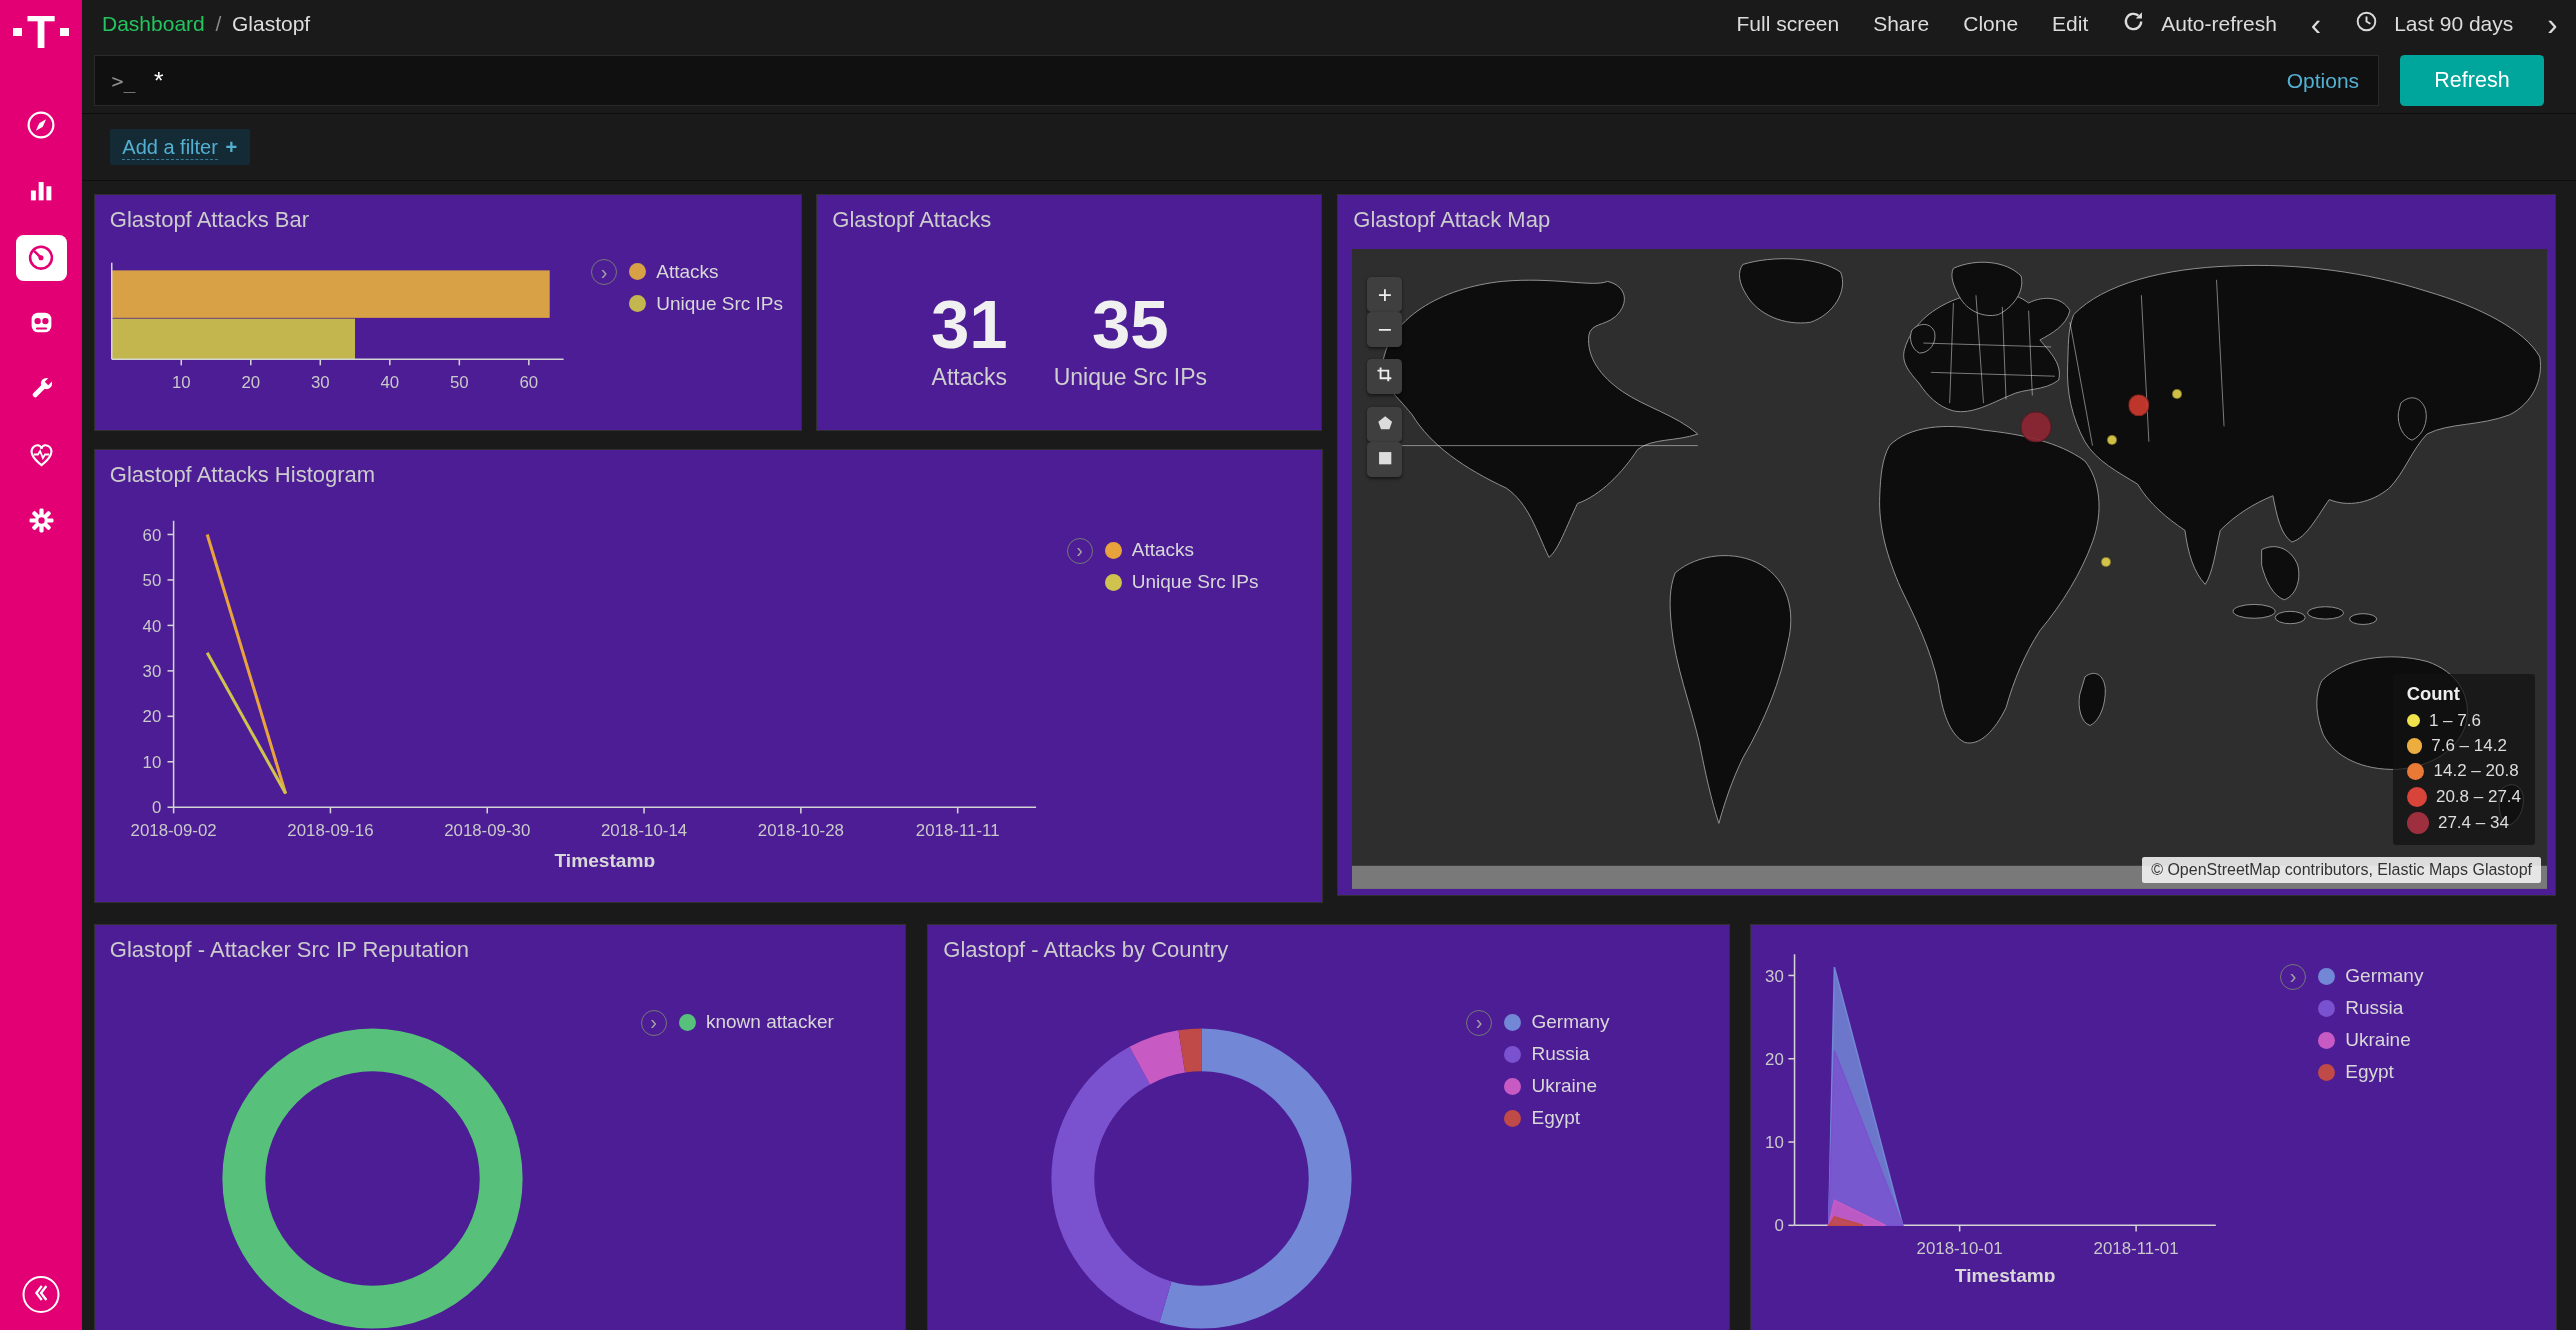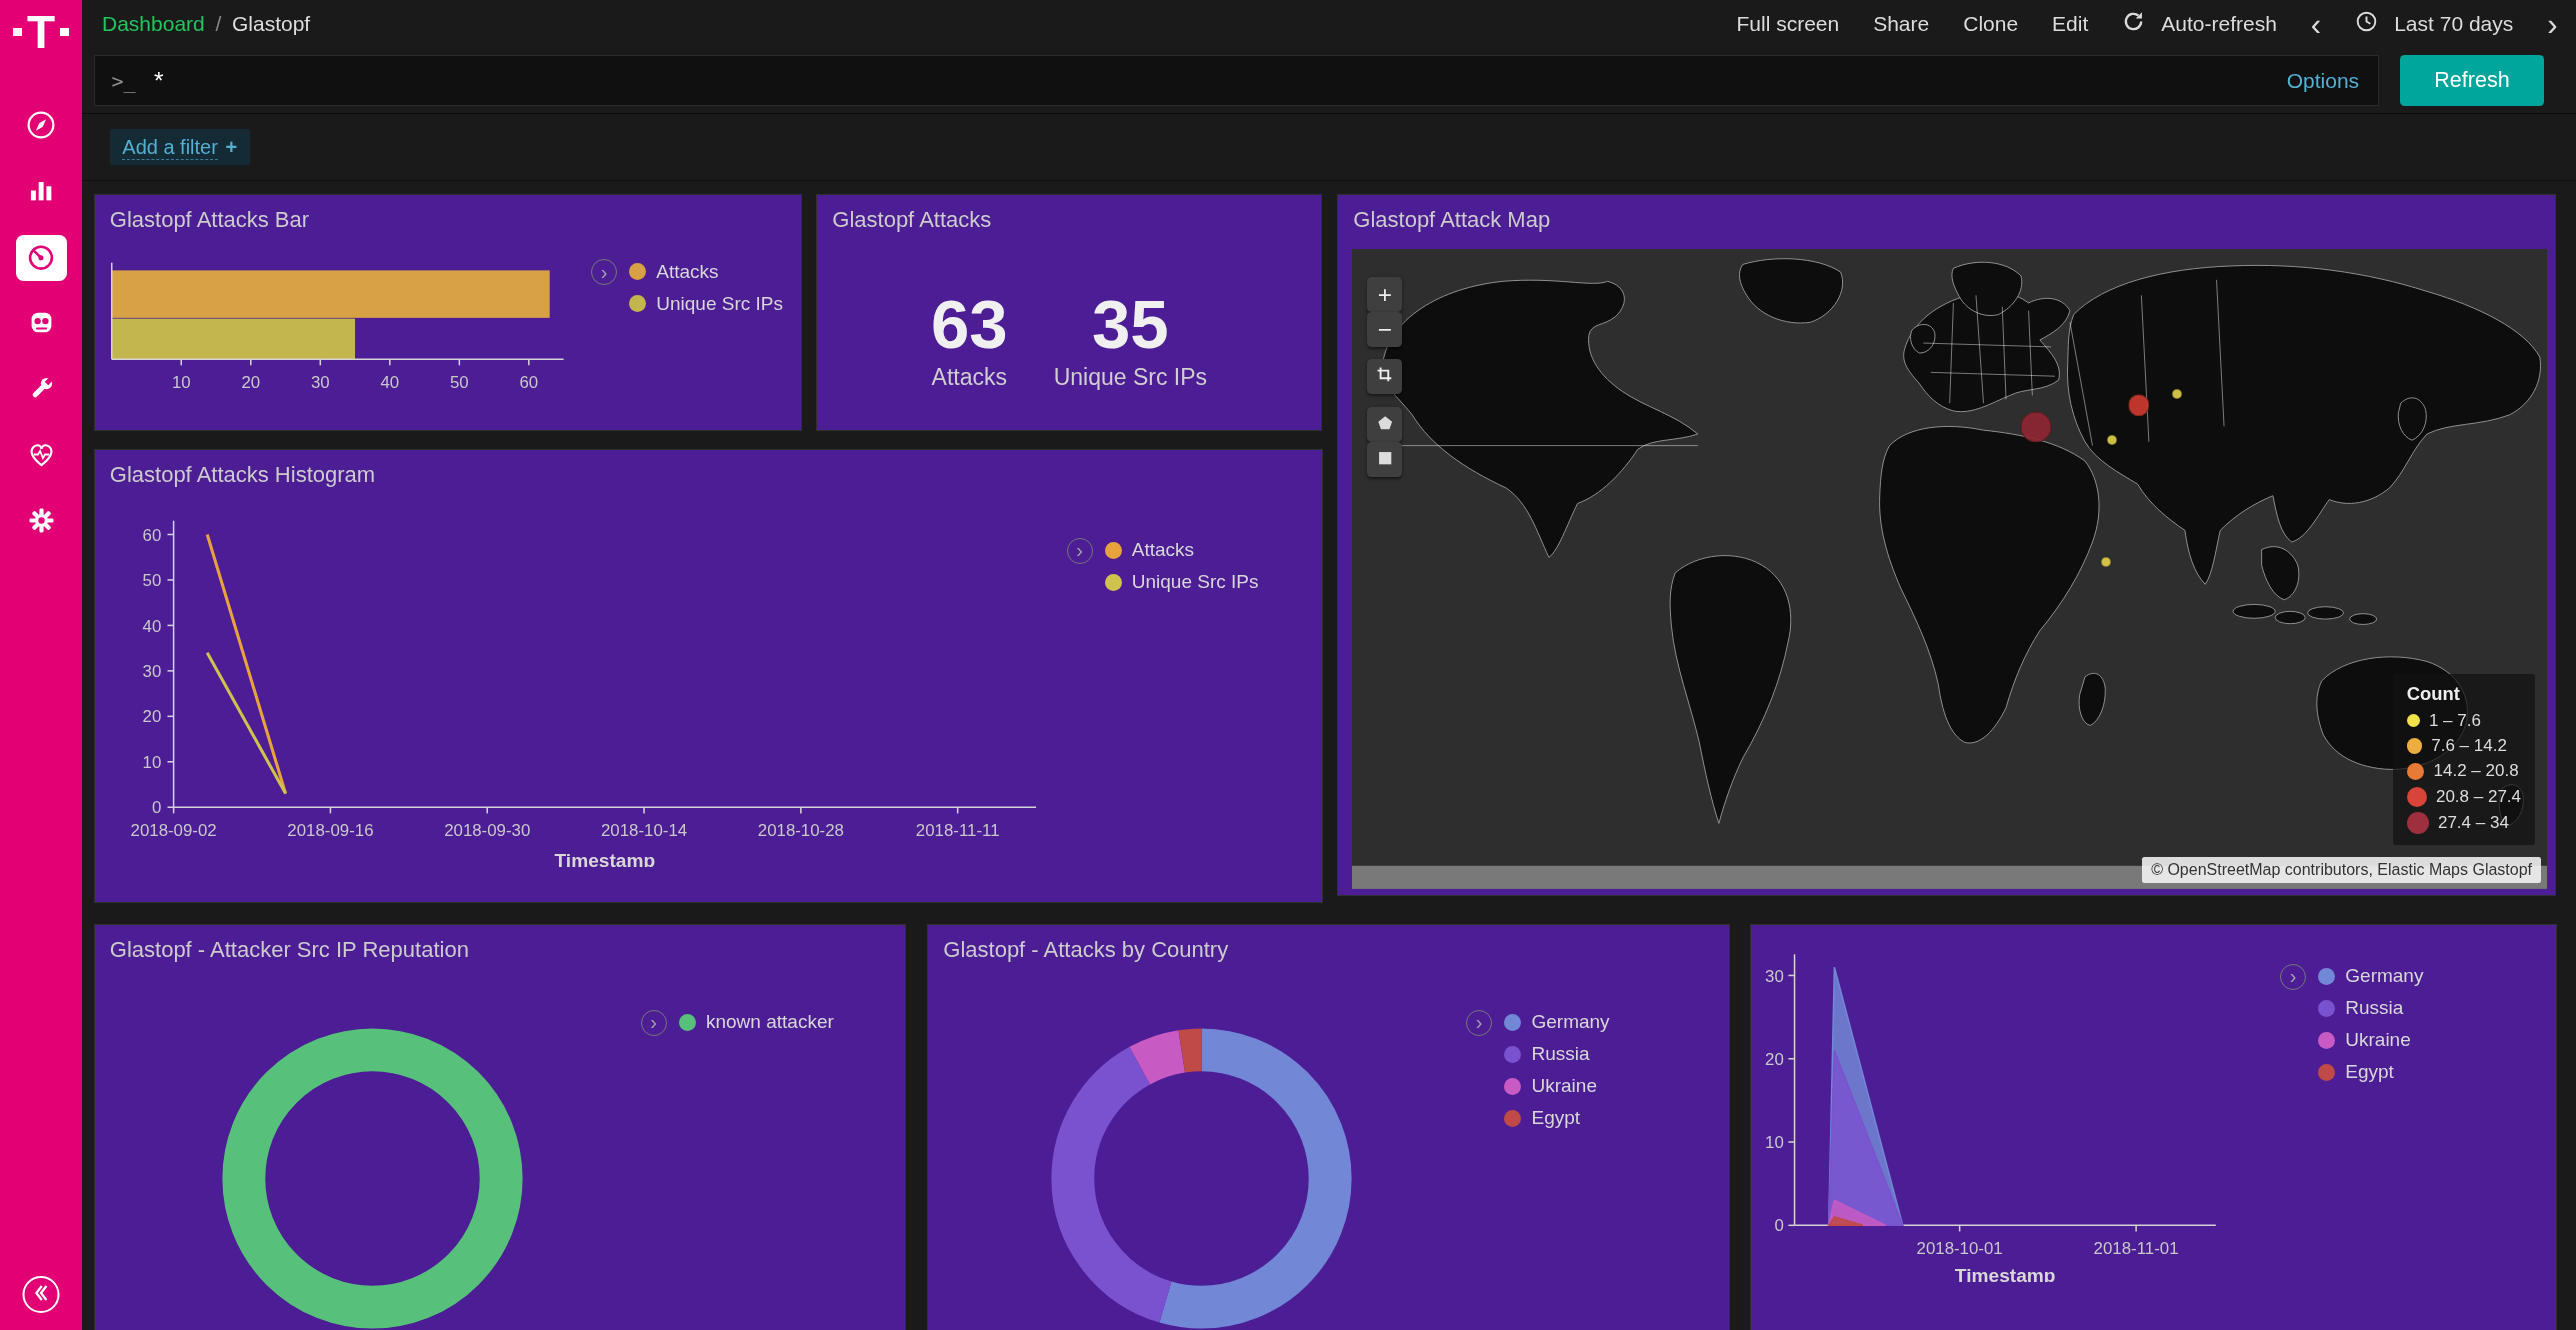--- a/index.html
+++ b/index.html
@@ -177,21 +177,21 @@
                 <path d="M26 3 v8 h-8 z" fill="#dcdcdc"></path>
               </svg></span>
           <span>Auto-refresh</span>
         </span>
         <span class="chev">‹</span>
         <span class="iconlbl">
           <span><svg width="23" height="23" viewBox="0 0 30 30">
                 <circle cx="15" cy="15" r="11.5" fill="none" stroke="#dcdcdc" stroke-width="2.5"></circle>
                 <path d="M15 8.5 V15 L20 18" fill="none" stroke="#dcdcdc" stroke-width="2.5"></path>
               </svg></span>
-          <span>Last 70 days</span>
+          <span>Last 90 days</span>
         </span>
         <span class="chev">›</span>
       </div>
     </div>
 
     <div class="query-row hr">
       <div class="query-input">
         <span class="prompt">&gt;_</span>
         <span class="query-value">*</span>
         <span class="options-link">Options</span>
@@ -239,21 +239,21 @@
               </div>
             </div>
         </div>
       </div>
     </section>
 
     <section class="panel" style="left:734px;top:194px;width:506px;height:237px">
       <h3 class="panel-title">Glastopf Attacks</h3>
       <div class="metrics">
           <div class="metric">
-            <div class="metric-value">63</div>
+            <div class="metric-value">31</div>
             <div class="metric-label">Attacks</div>
           </div>
           <div class="metric">
             <div class="metric-value">35</div>
             <div class="metric-label">Unique Src IPs</div>
           </div>
         </div>
     </section>
 
     <section class="panel" style="left:1255px;top:194px;width:1219px;height:702px">

